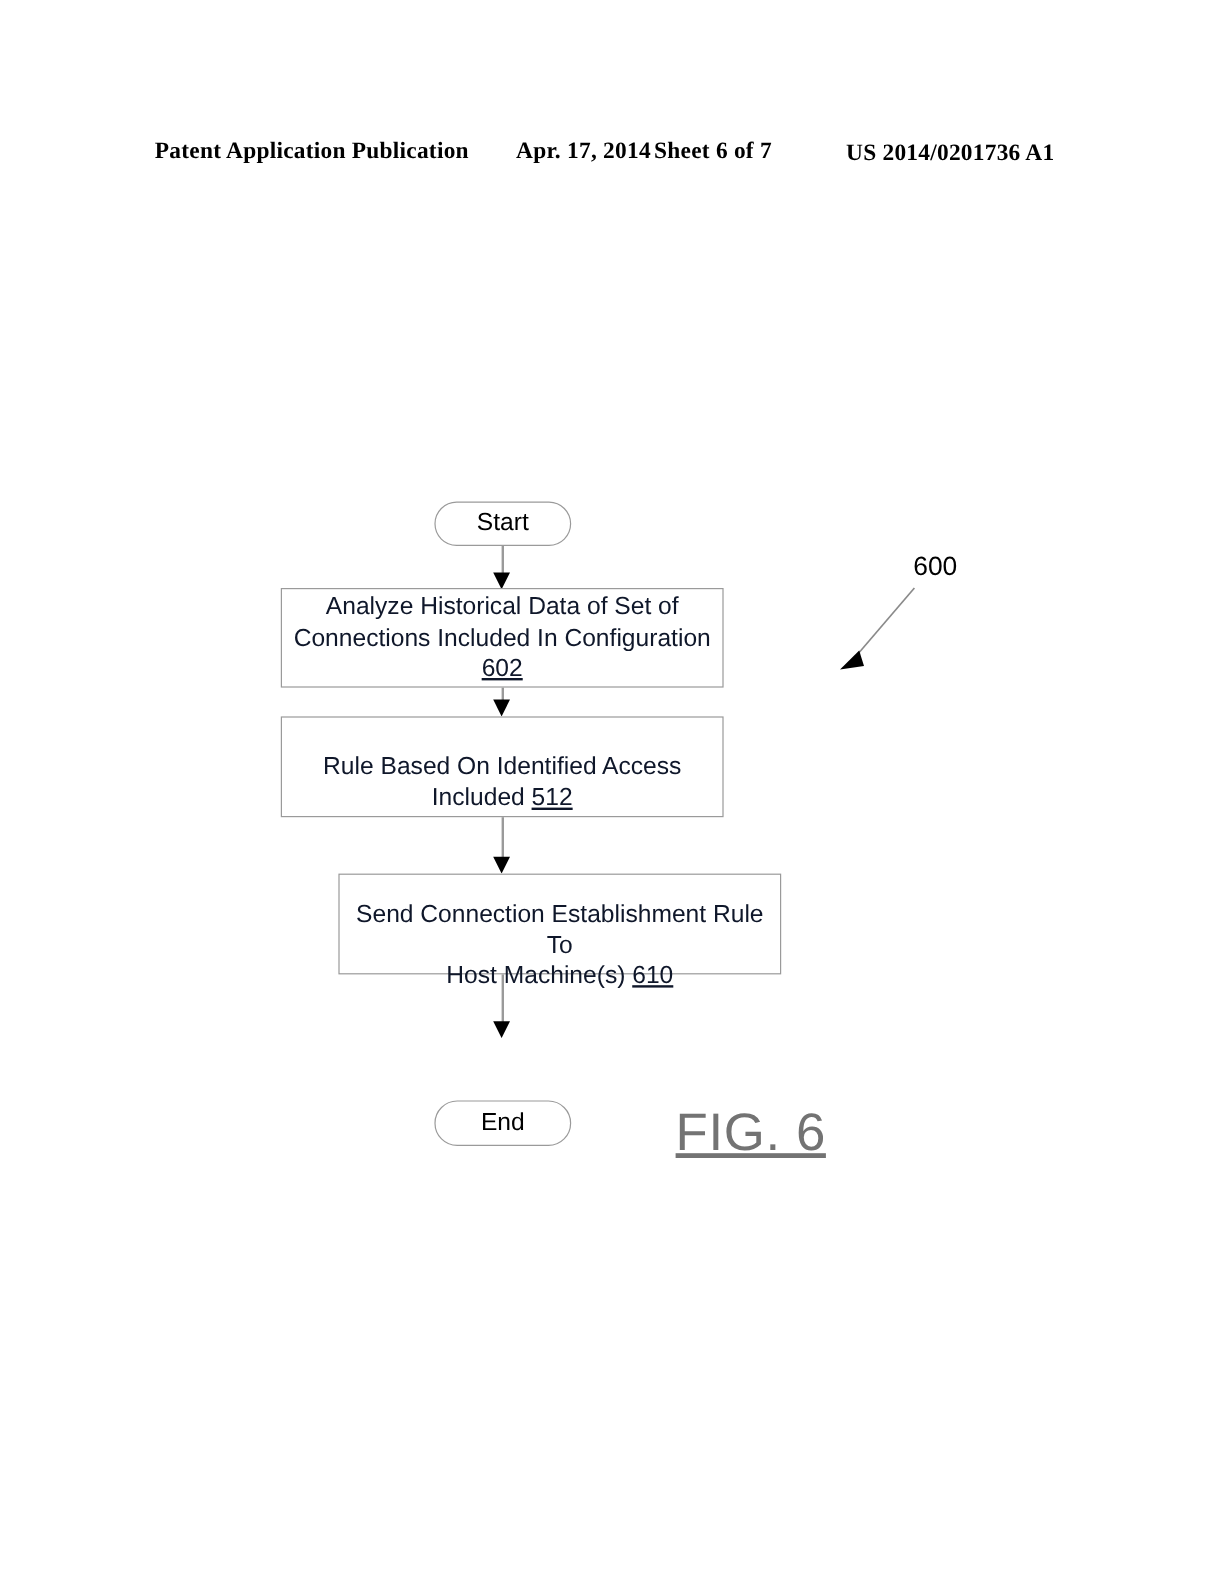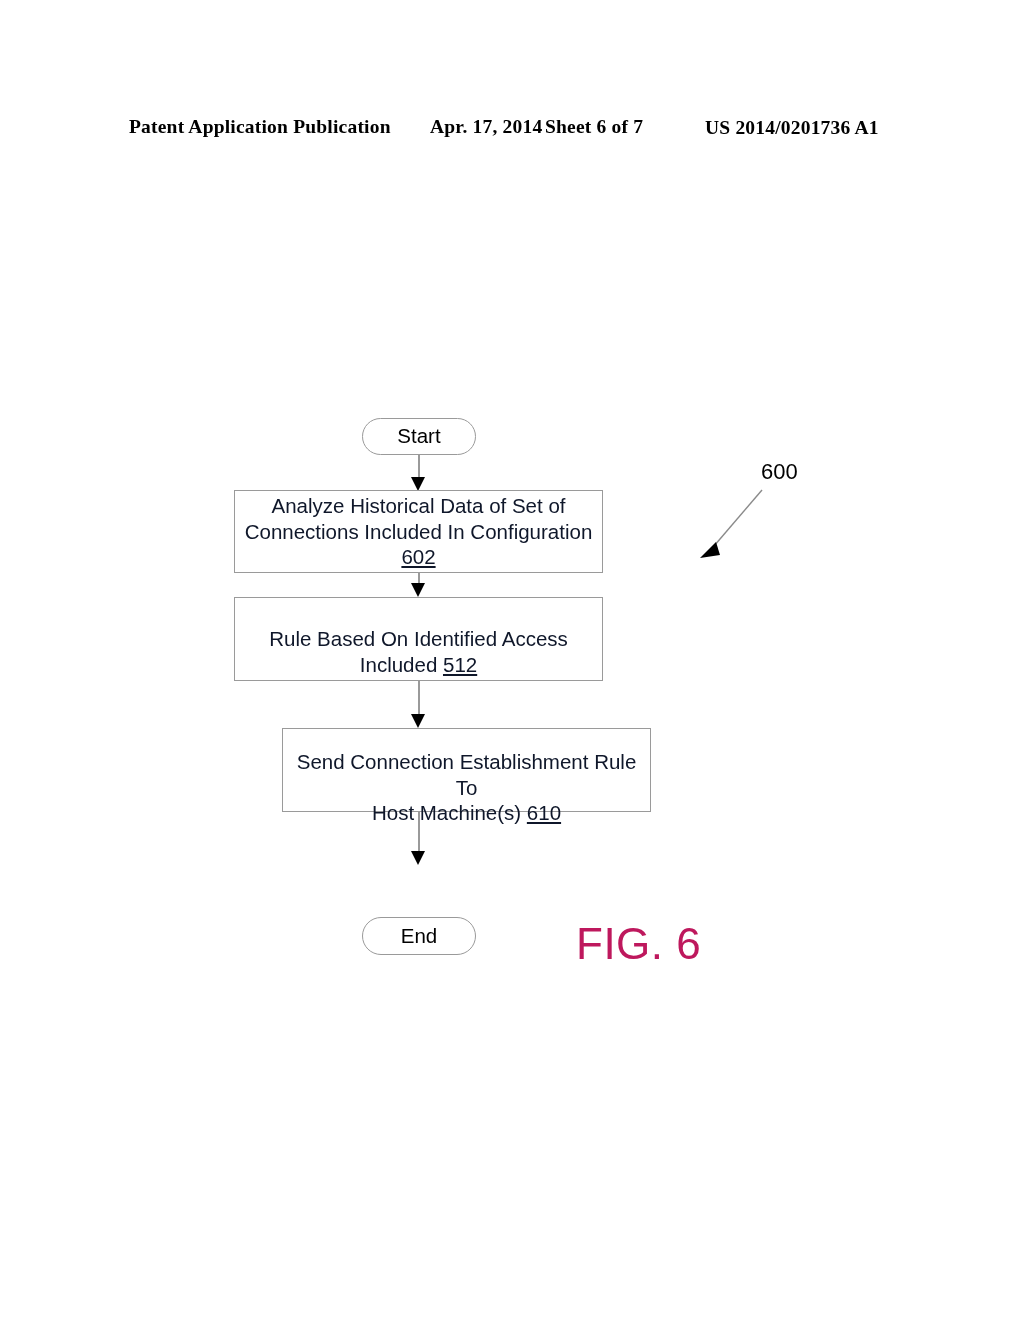--- a/index.html
+++ b/index.html
@@ -133,27 +133,28 @@
     position: absolute;
     left: 690px;
     top: 480px;
     width: 100px;
     height: 90px;
   }
 
   
   #fig-caption {
     position: absolute;
-    left: 576px;
+    left: 563px;
     top: 922px;
     font-size: 44px;
-    color: #be185d;
+    color: #737373;
     letter-spacing: 0.5px;
     line-height: 1;
     white-space: nowrap;
+    text-decoration: underline;
   }
 </style>
 </head>
 <body>
 
 <div id="page-header">
   <span class="hdr-pub">Patent Application Publication</span>
   <span class="hdr-date">Apr. 17, 2014</span>
   <span class="hdr-sheet">Sheet 6 of 7</span>
   <span class="hdr-patno">US 2014/0201736 A1</span>

